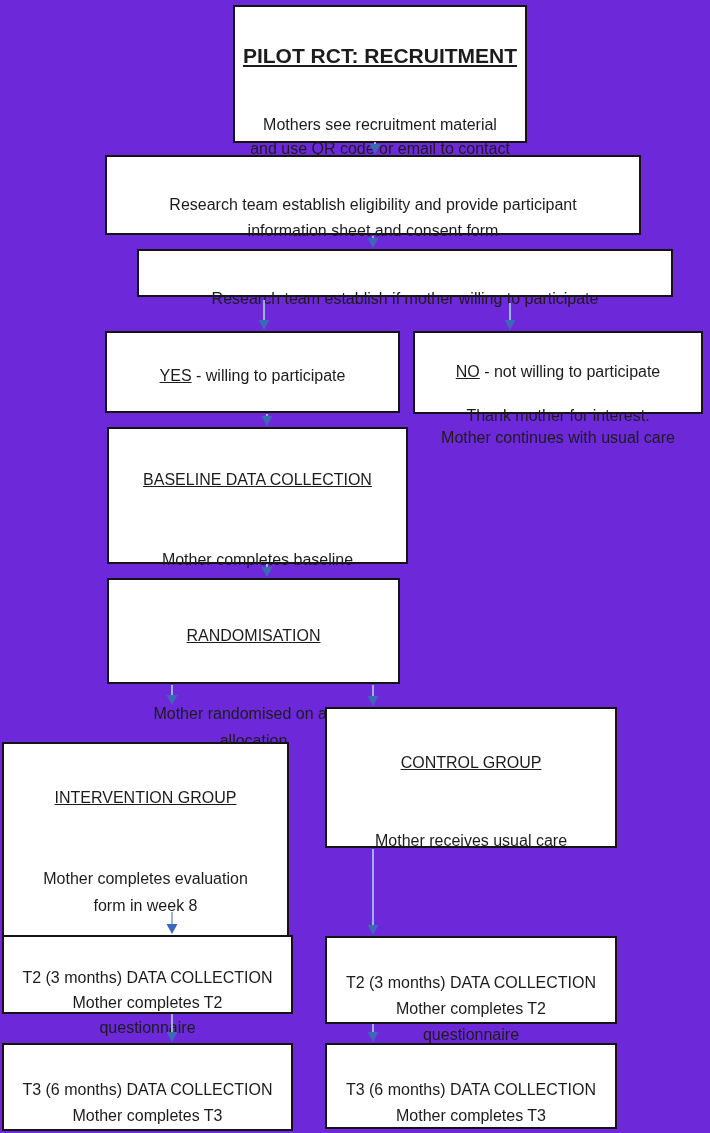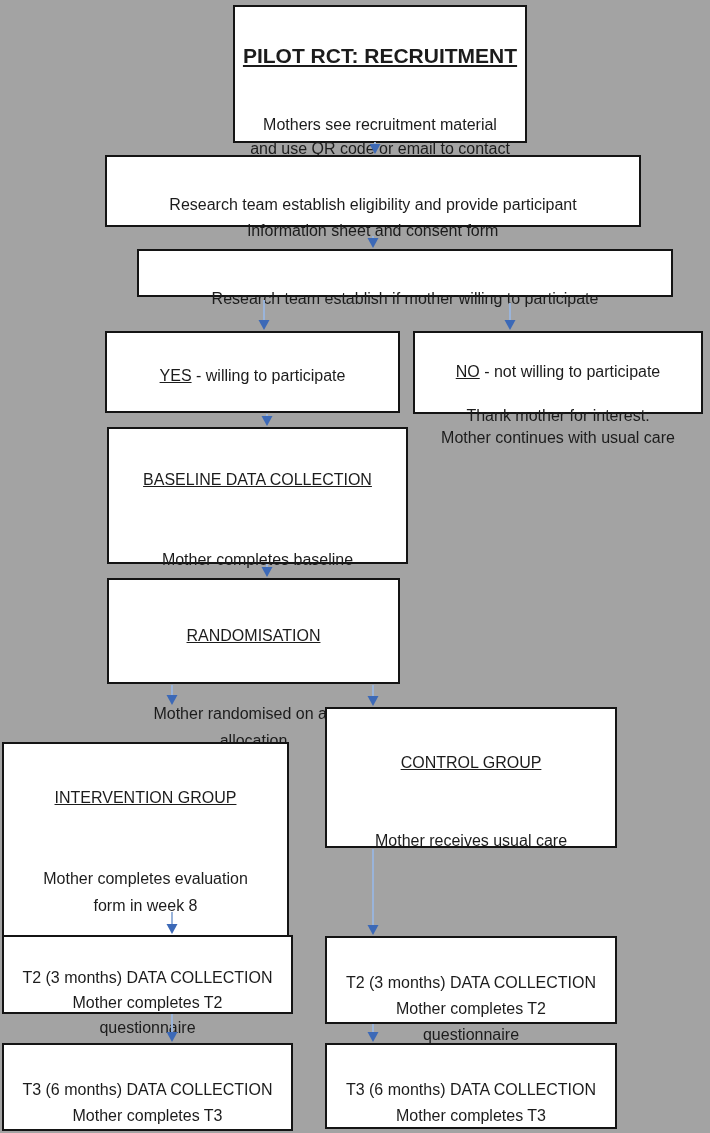--- a/index.html
+++ b/index.html
@@ -1,20 +1,20 @@
 <!DOCTYPE html>
 <html style="--arrow-stem: #9ab4da; --arrow-head: #3c69b7; --box-border: #141414;"><head>
 <meta charset="utf-8">
 <style>
   html, body { margin: 0; padding: 0; background: #ffffff; }
   #canvas {
     position: relative;
     width: 710px;
     height: 1133px;
-    background: #a3a3a3;
+    background: #6d28d9;
     font-family: "Liberation Sans", sans-serif;
     color: #1c1c1c;
     overflow: hidden;
   }
   .box {
     position: absolute;
     box-sizing: border-box;
     border: 2px solid var(--box-border, #141414);
     background: #ffffff;
     text-align: center;
@@ -45,21 +45,21 @@
 
 <div id="canvas">
 
   <div class="box" style="left:233px; top:5px; width:294px; height:138px;">
     <div class="main-title u">PILOT RCT: RECRUITMENT</div>
     <div class="body-block" style="margin-top:17px; line-height:24px;">Mothers see recruitment material
 and use QR code or email to contact
 the research team</div>
   </div>
 
-  <div class="box" style="left:105px; top:155px; width:536px; height:72px; padding-top:9px;">
+  <div class="box" style="left:105px; top:155px; width:536px; height:80px; padding-top:9px;">
     <div class="body-block">Research team establish eligibility and provide participant
 information sheet and consent form</div>
   </div>
 
   <div class="box" style="left:105px; top:249px; width:536px; height:48px; padding-top:9px;margin-left:32px;">
     <div class="body-block">Research team establish if mother willing to participate</div>
   </div>
 
   <div class="box" style="left:105px; top:331px; width:295px; height:82px; padding-top:8px; line-height:23px;">
     <div><span class="u">YES</span><span> - willing to participate</span></div>

